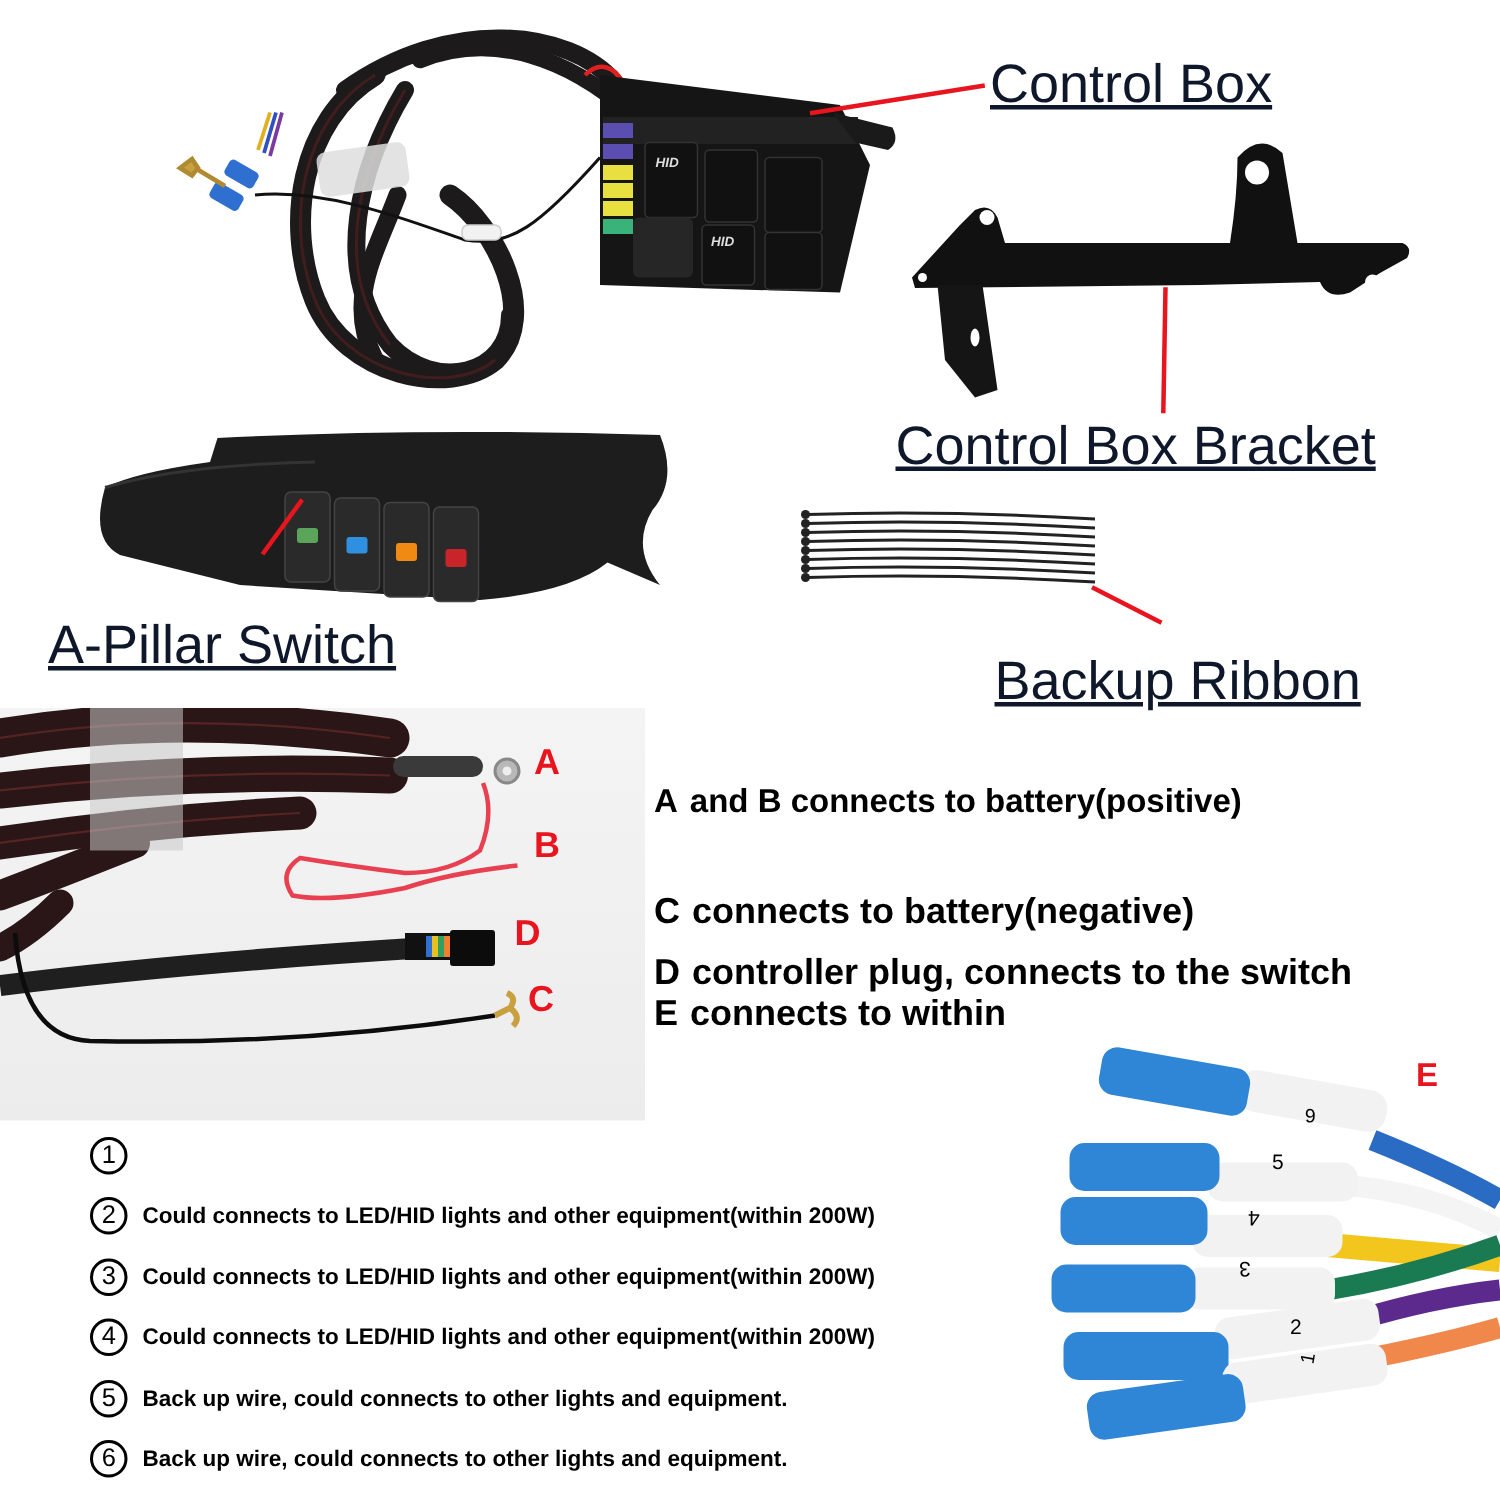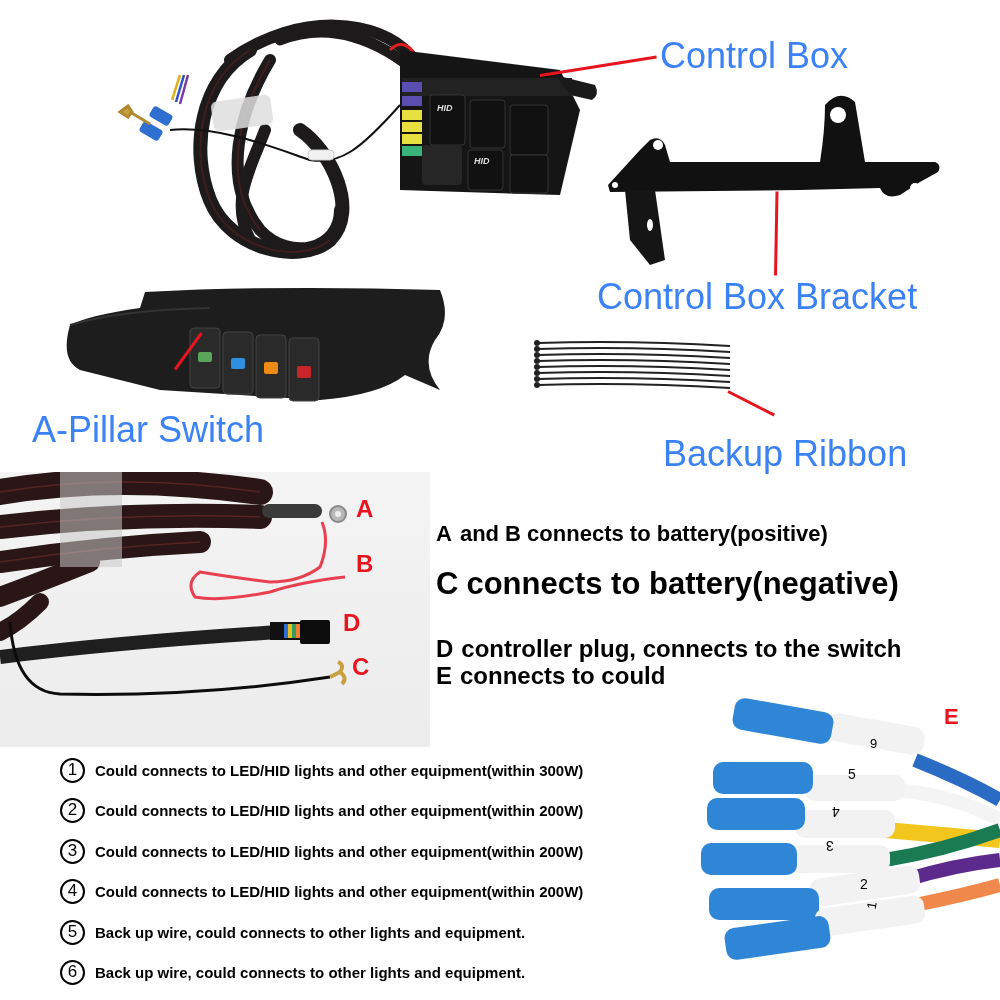--- a/index.html
+++ b/index.html
@@ -1,19 +1,19 @@
 <!DOCTYPE html>
 <html><head>
   <meta charset="utf-8">
   <style>
     * { box-sizing: border-box; margin: 0; padding: 0; }
     html, body { width: 1000px; height: 1000px; background: #ffffff; overflow: hidden; }
     body { position: relative; font-family: "Liberation Sans", sans-serif; color: #000; }
     .abs { position: absolute; }
-    .label-big { font-family: "Liberation Sans", sans-serif; font-size: 36px; color: #3b82f6; white-space: nowrap; line-height: 1; }
+    .label-big { font-family: "Liberation Sans", sans-serif; font-size: 36px; color: #0f172a; white-space: nowrap; line-height: 1; text-decoration: underline; }
     .leader { position: absolute; background: #e8141e; height: 3px; transform-origin: 0 50%; }
     .letter { position: absolute; font-family: "Liberation Sans", sans-serif; font-weight: bold; color: #e8141e; font-size: 24px; line-height: 1; }
     .legend-line { position: absolute; left: 436px; font-family: "Liberation Sans", sans-serif; font-weight: bold; font-size: 22px; white-space: nowrap; line-height: 1; margin-top: 20px; }
     .legend-line .key { display: inline-block; margin-right: 8px; }
     .num-row { position: absolute; left: 60px; height: 26px; display: flex; align-items: center; white-space: nowrap; }
     .circ { width: 25px; height: 25px; border: 2px solid #000; border-radius: 50%; display: flex; align-items: center; justify-content: center; font-size: 17px; font-family: "Liberation Sans", sans-serif; margin-right: 10px; }
     .num-text { font-family: "Liberation Sans", sans-serif; font-weight: bold; font-size: 15px; }
     .photo-panel { position: absolute; left: 0; top: 472px; width: 430px; height: 275px; background: linear-gradient(180deg,#f4f4f4,#ececec); }
   </style>
 </head>
@@ -170,33 +170,32 @@
   </svg>
 </div>
 <span class="letter" style="left:356px;top:497px;">A</span>
 <span class="letter" style="left:356px;top:552px;">B</span>
 <span class="letter" style="left:343px;top:611px;">D</span>
 <span class="letter" style="left:352px;top:655px;">C</span>
 
 <div class="legend-line" style="top:503px;">
   <span class="key">A</span><span>and B  connects to battery(positive)</span>
 </div>
-<div class="legend-line" style="top:548px;font-size:31px;">
+<div class="legend-line" style="top:576px;font-size:24px;">
   <span class="key">C</span><span>connects to battery(negative)</span>
 </div>
 <div class="legend-line" style="top:617px;font-size:24px;">
   <span class="key">D</span><span>controller plug, connects to the switch</span>
 </div>
 <div class="legend-line" style="top:644px;font-size:24px;">
-  <span class="key">E</span><span>connects to could</span>
+  <span class="key">E</span><span>connects to within</span>
 </div>
 
 <div class="num-row" style="top:757px;">
   <span class="circ">1</span>
-  <span class="num-text">Could connects to LED/HID lights and other equipment(within 300W)</span>
 </div>
 <div class="num-row" style="top:797px;">
   <span class="circ">2</span>
   <span class="num-text">Could connects to LED/HID lights and other equipment(within 200W)</span>
 </div>
 <div class="num-row" style="top:838px;">
   <span class="circ">3</span>
   <span class="num-text">Could connects to LED/HID lights and other equipment(within 200W)</span>
 </div>
 <div class="num-row" style="top:878px;">

